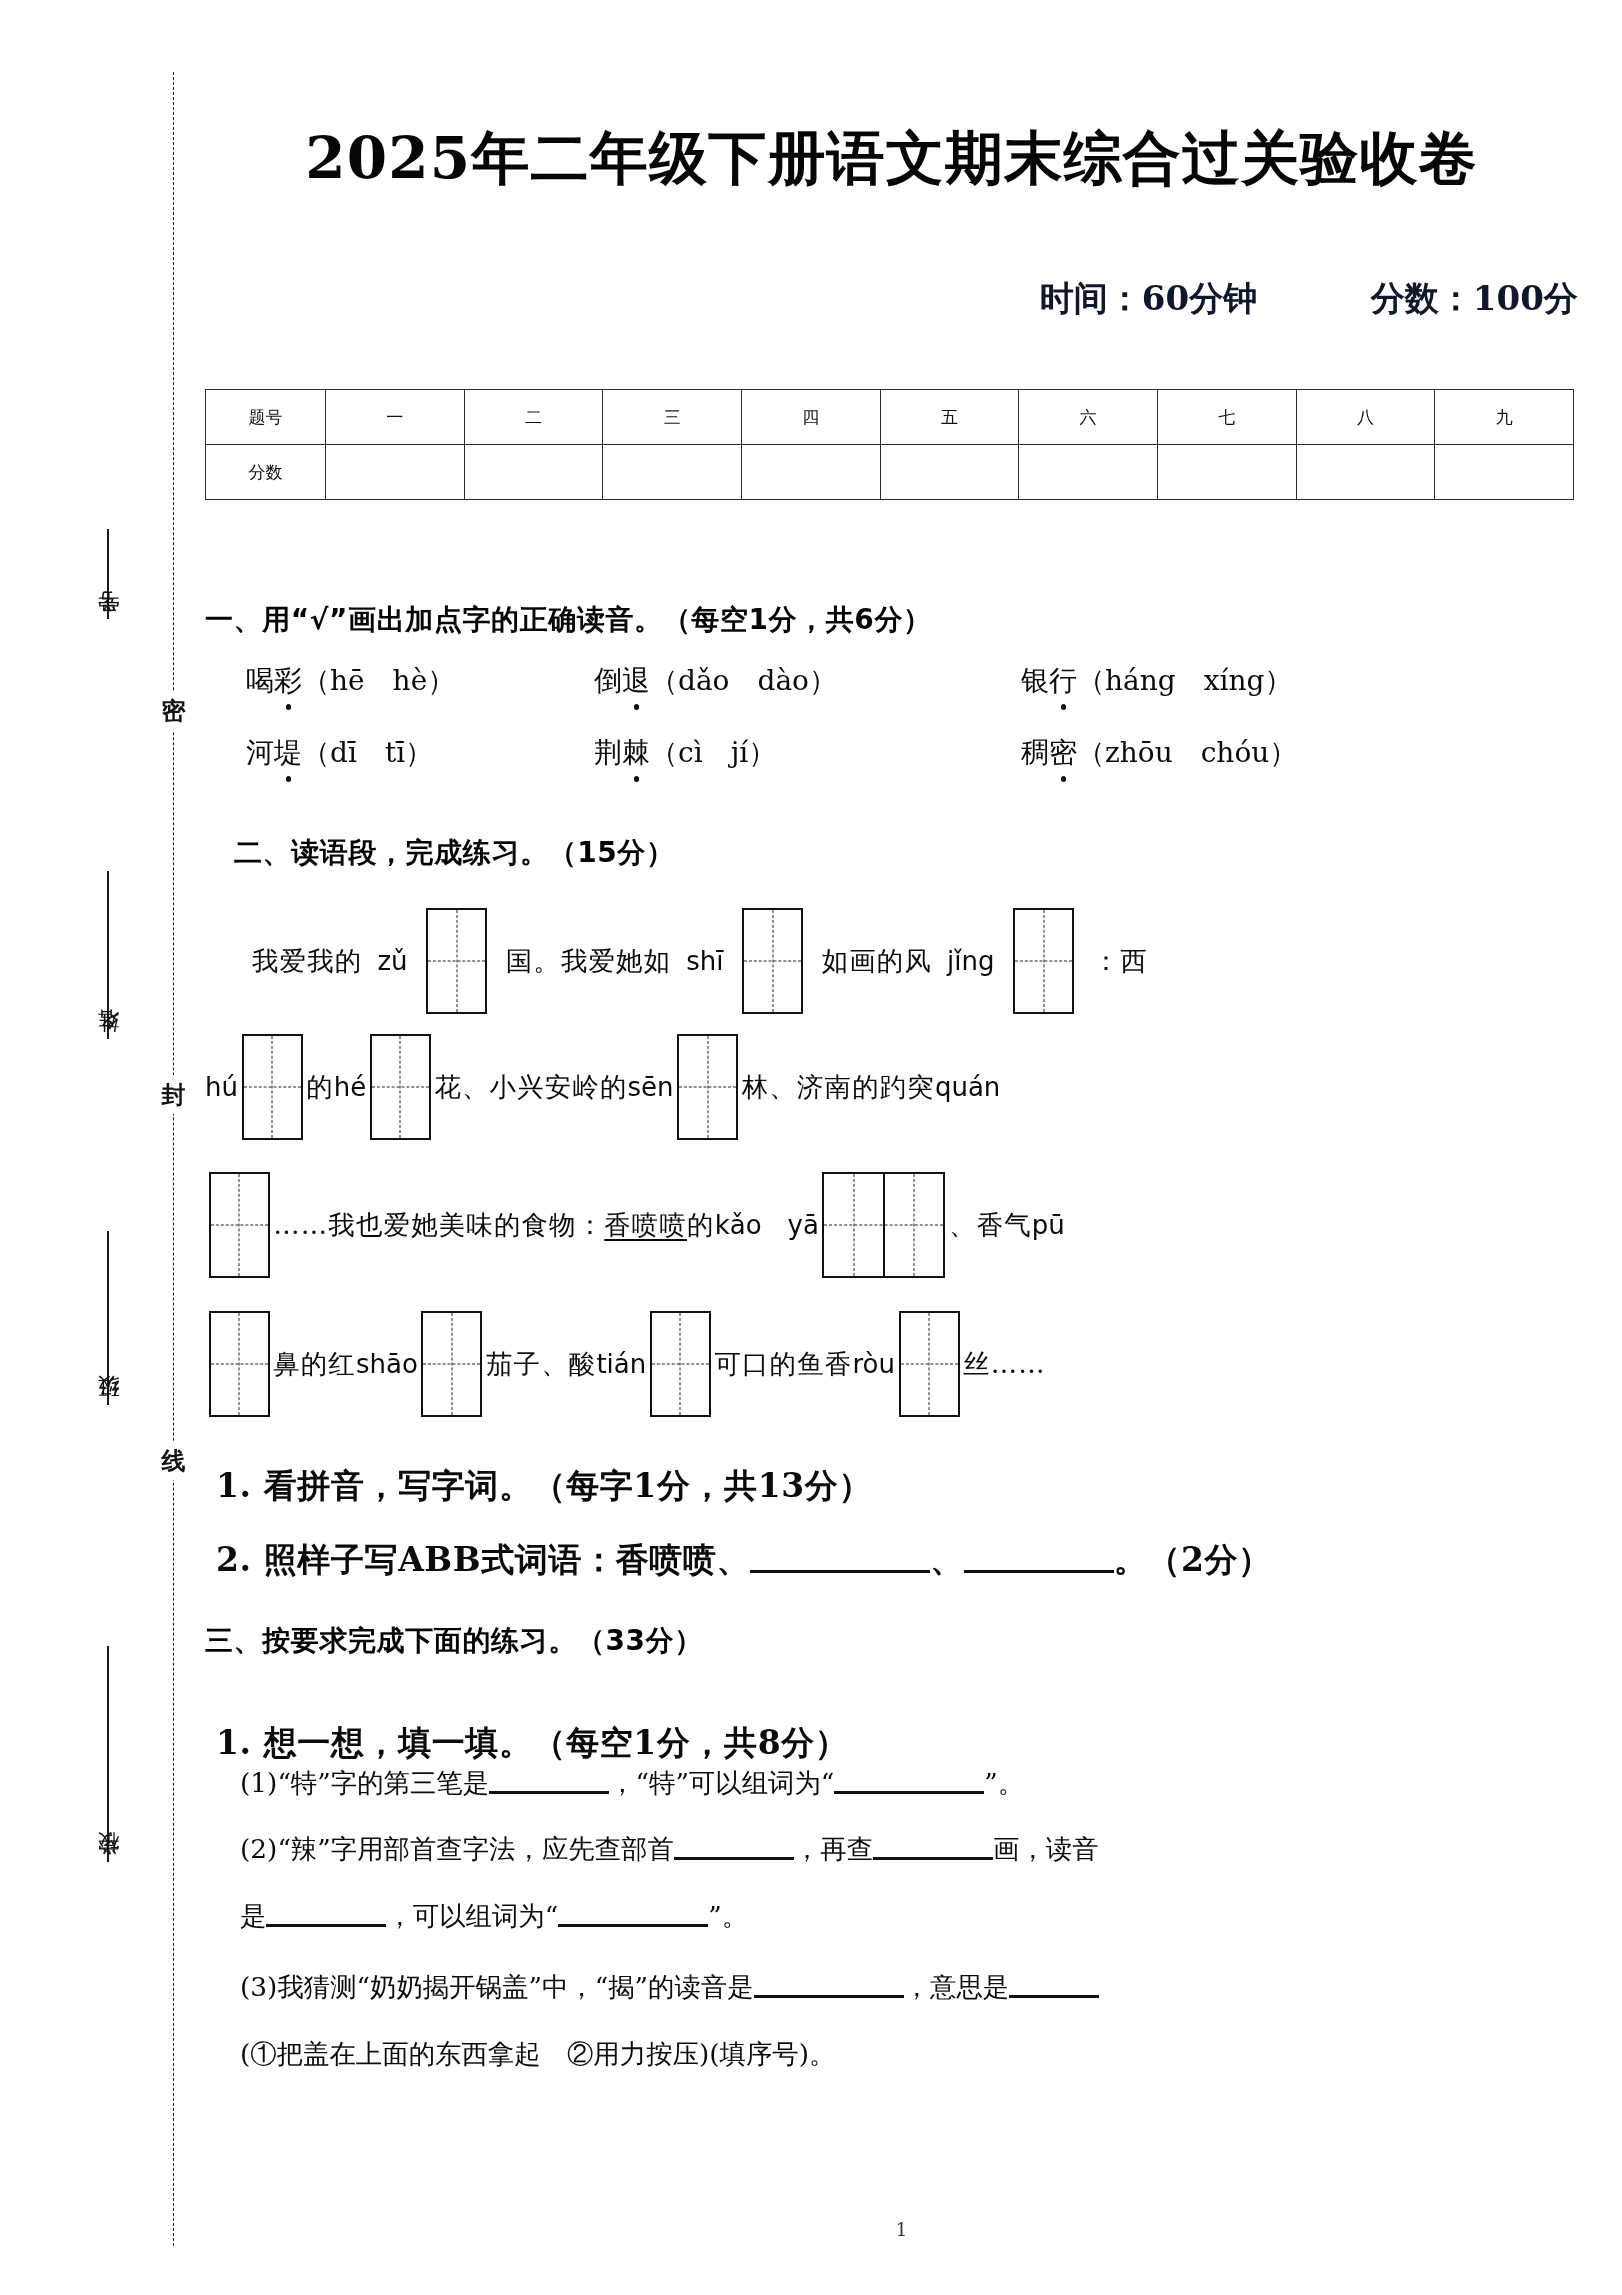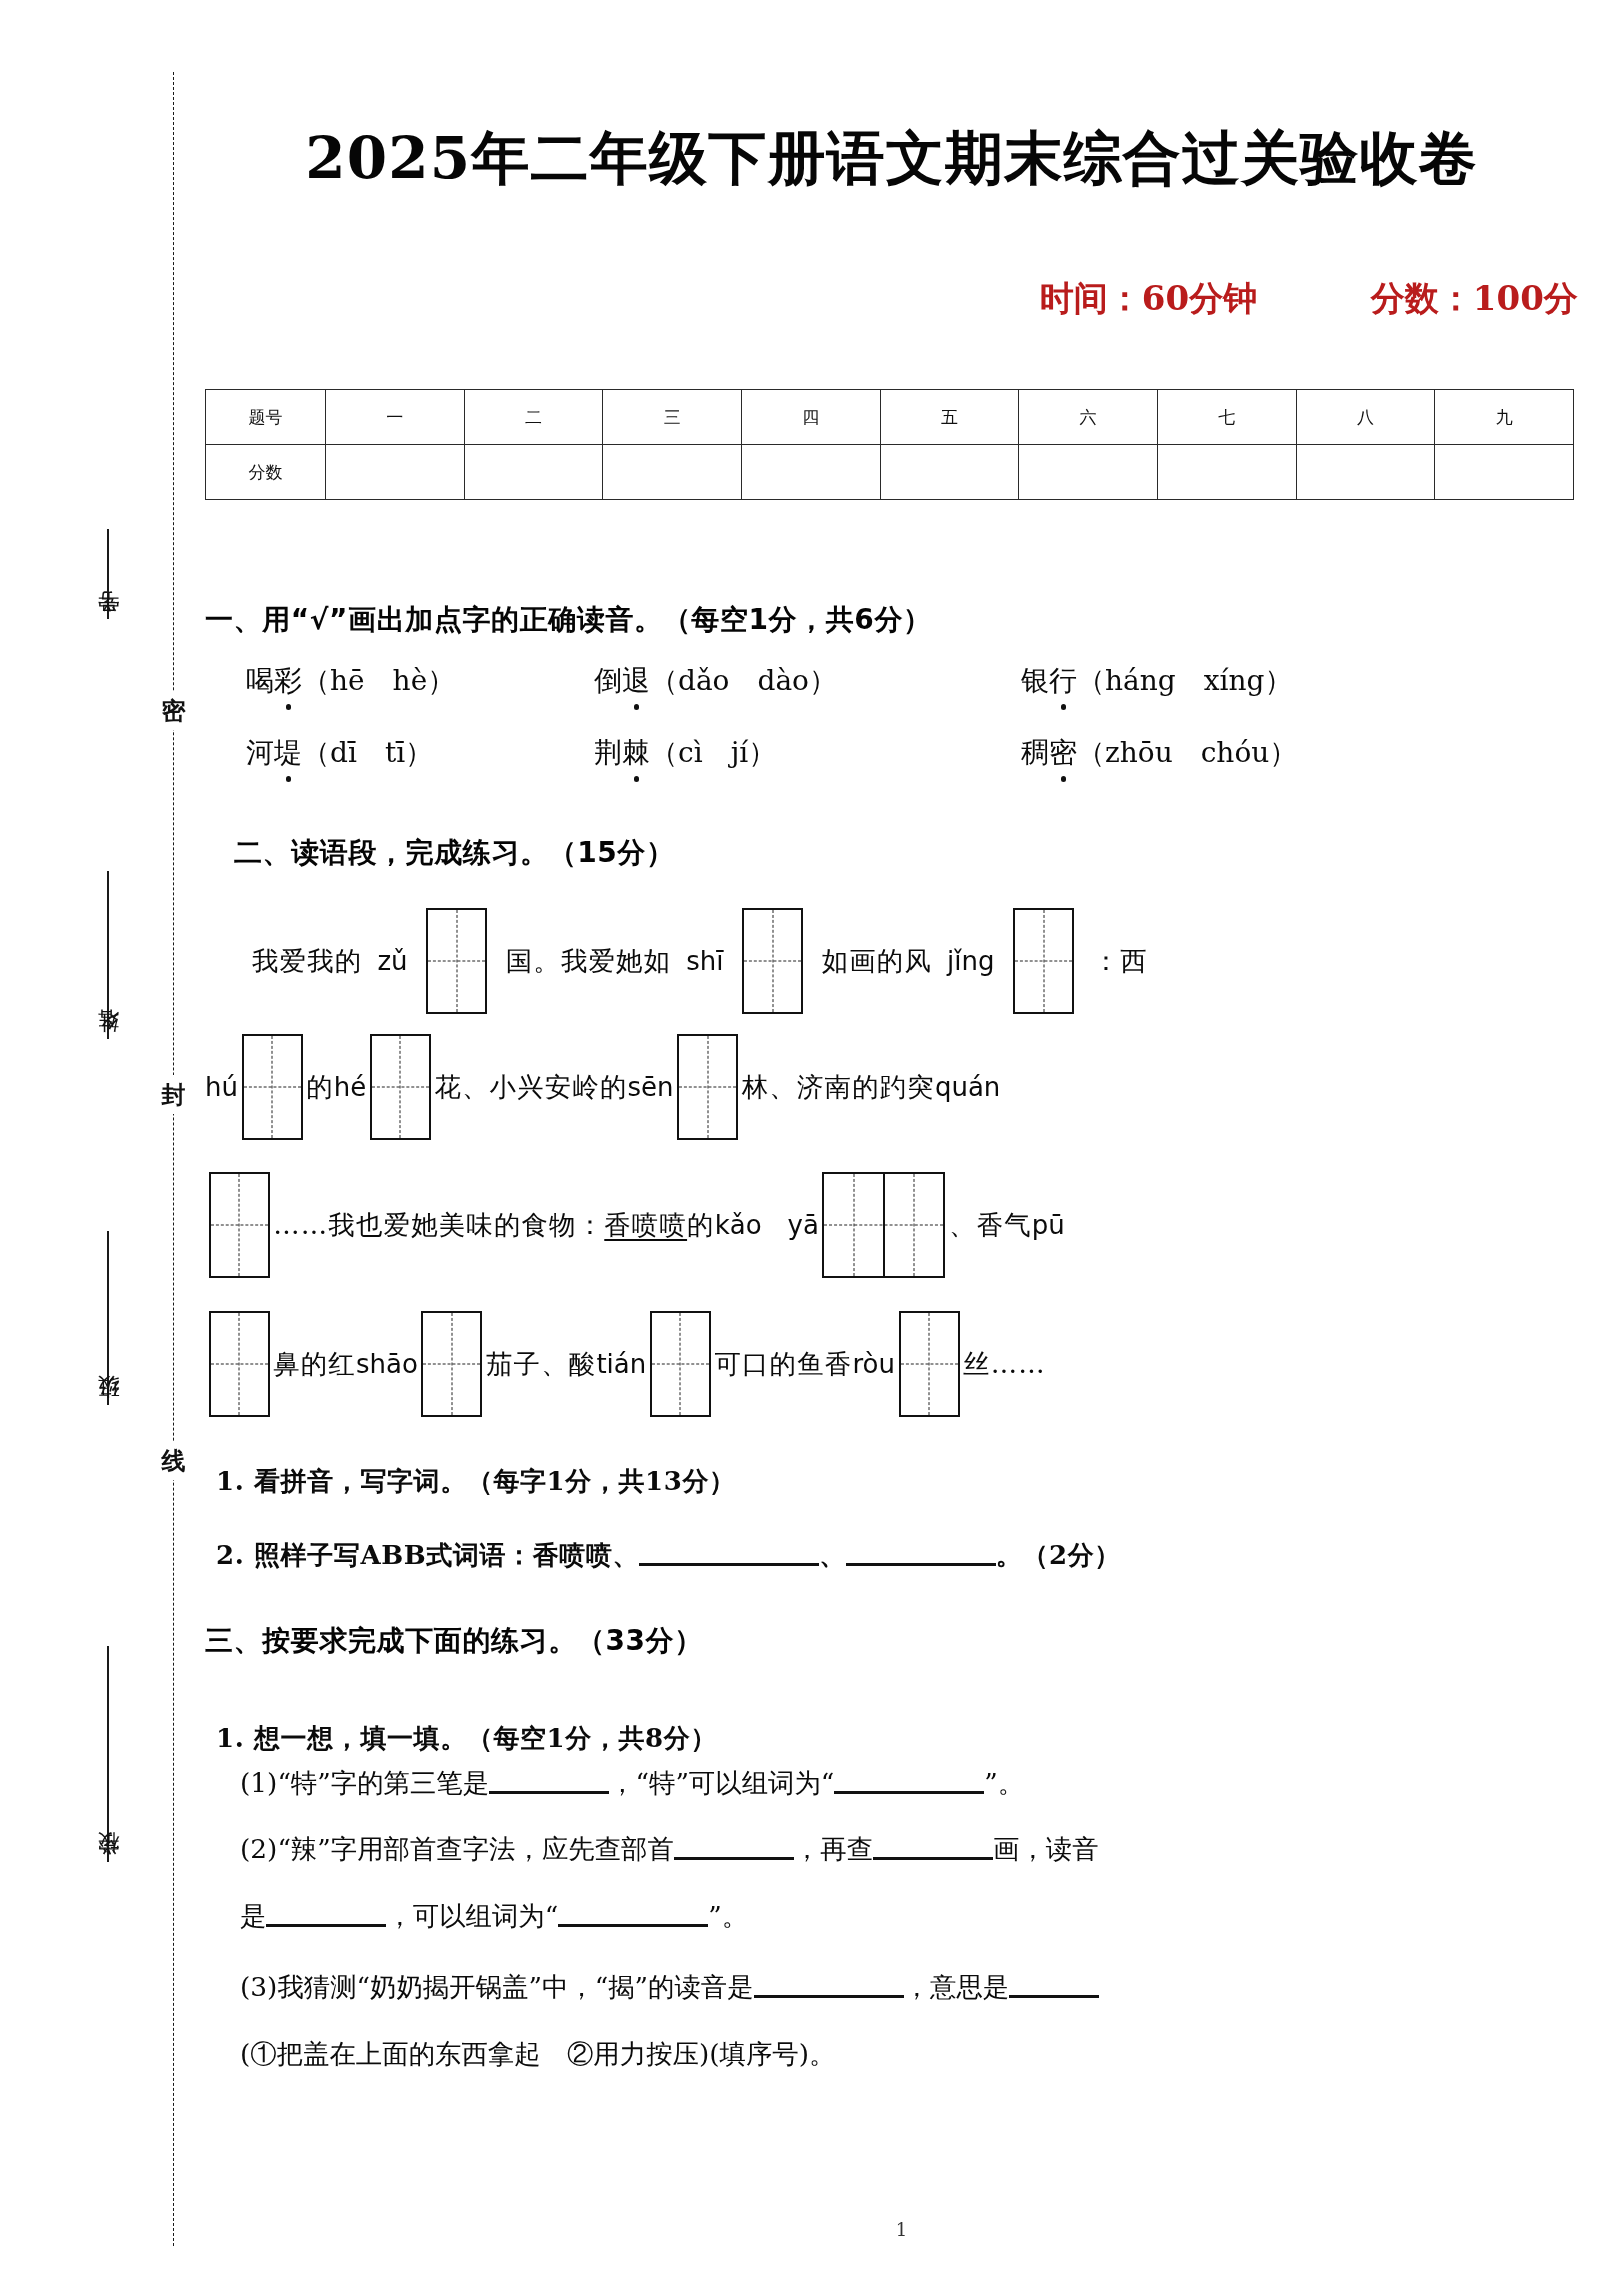--- a/index.html
+++ b/index.html
@@ -97,21 +97,21 @@
   #subtitle {
     position: absolute;
     left: 12px;
     top: 276px;
     width: 1399px;
     text-align: right;
     padding-right: 13.2px;
     font-family: "DejaVu Serif", "Liberation Serif", serif;
     font-size: 34px;
     font-weight: 700;
-    color: #b91c1c;
+    color: #0f172a;
     white-space: nowrap;
   }
   #subtitle .gap { display: inline-block; width: 90px; }
 
   
   #score-table {
     position: absolute;
     left: 25px;
     top: 389px;
     width: 1369px;
@@ -136,21 +136,21 @@
     font-size: 28px;
     font-weight: 700;
     color: #050505;
     white-space: nowrap;
     letter-spacing: 0.6px;
   }
 
   .qline {
     position: absolute;
     font-family: "DejaVu Serif", "Liberation Serif", serif;
-    font-size: 26px;
+    font-size: 33px;
     font-weight: 700;
     color: #0b0b0b;
     white-space: nowrap;
     letter-spacing: 0.6px;
   }
 
   .body-line {
     position: absolute;
     font-family: "DejaVu Serif", "Liberation Serif", serif;
     font-size: 26.4px;

